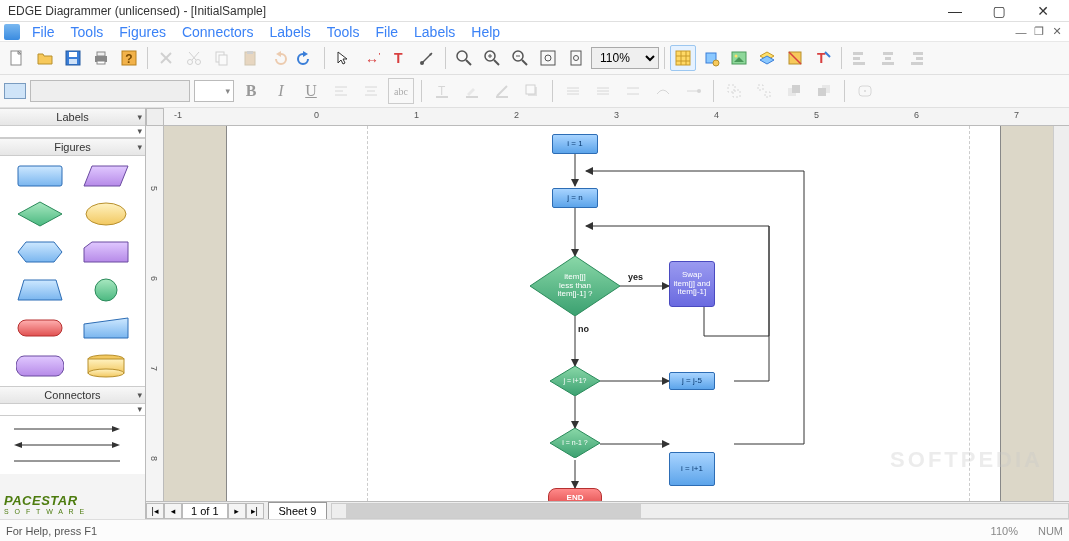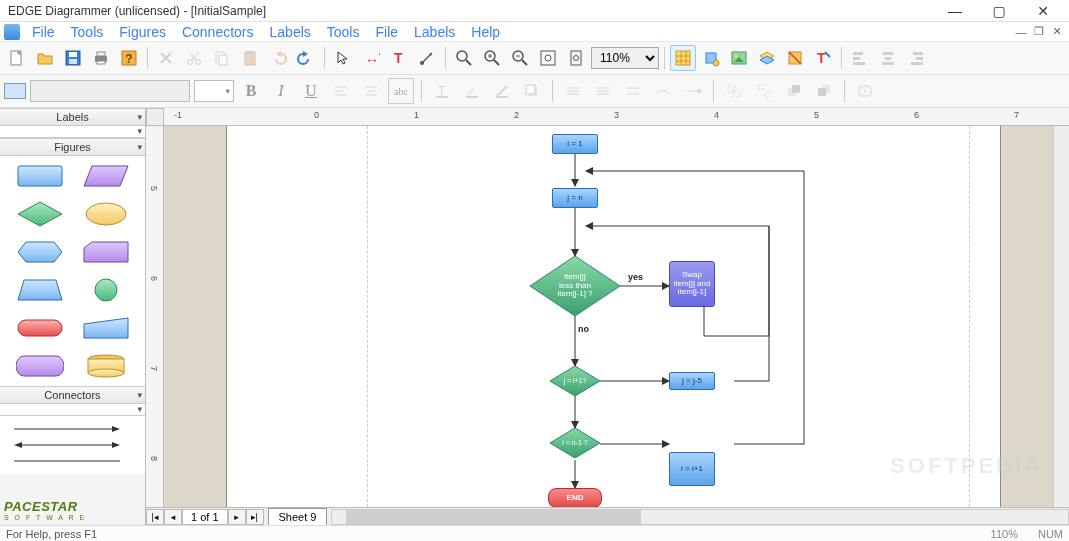--- a/index.html
+++ b/index.html
@@ -66,21 +66,21 @@
 .margin-line { position: absolute; border-left: 1px dashed #ccc; top: 0; bottom: 0; }
 .scroll-v { width: 16px; background: #eee; border-left: 1px solid #ccc; }
 .tabstrip { height: 18px; display: flex; align-items: center; background: #eee; border-top: 1px solid #bbb; font-size: 11px; }
 .tabstrip .nav-btn { width: 18px; height: 16px; border: 1px solid #bbb; background: #f4f4f4; display: flex; align-items: center; justify-content: center; font-size: 9px; }
 .tabstrip .page-info { padding: 0 8px; background: #fff; border: 1px solid #bbb; height: 16px; line-height: 14px; }
 .tabstrip .sheet-tab { padding: 0 10px; background: #fff; border: 1px solid #999; border-bottom: none; height: 18px; line-height: 16px; margin-left: 4px; }
 .tabstrip .scroll-h { flex: 1; height: 16px; background: #eee; margin-left: 4px; border: 1px solid #ccc; position: relative; }
 .tabstrip .scroll-h .thumb { position: absolute; left: 14px; width: 40%; top: 0; bottom: 0; background: #cfcfcf; }
 
 
-.statusbar { height: 16px; display: flex; align-items: center; padding: 0 6px; font-size: 11px; color: #555; border-top: 1px solid #ddd; background: #fcfcfc; }
+.statusbar { height: 22px; display: flex; align-items: center; padding: 0 6px; font-size: 11px; color: #555; border-top: 1px solid #ddd; background: #fcfcfc; }
 .statusbar .right { margin-left: auto; display: flex; gap: 20px; color: #888; }
 
 
 .node { position: absolute; font-size: 8px; color: #fff; display: flex; align-items: center; justify-content: center; text-align: center; line-height: 1.1; }
 .node.process { background: linear-gradient(#a8d4ff,#5ca4ea); border: 1px solid #2d6db5; color: #0a3a70; border-radius: 2px; }
 .node.decision { width: 90px; height: 60px; }
 .node.decision svg { position: absolute; inset: 0; }
 .node.decision .lbl { position: relative; z-index: 1; color: #fff; font-size: 8px; padding: 0 12px; }
 .node.action { background: linear-gradient(#9a9af0,#6a6ae0); border: 1px solid #4a4ac0; border-radius: 3px; color: #fff; }
 .node.term { background: linear-gradient(#ff8a8a,#e04a4a); border: 1px solid #b63030; border-radius: 8px; color: #fff; font-weight: bold; }

